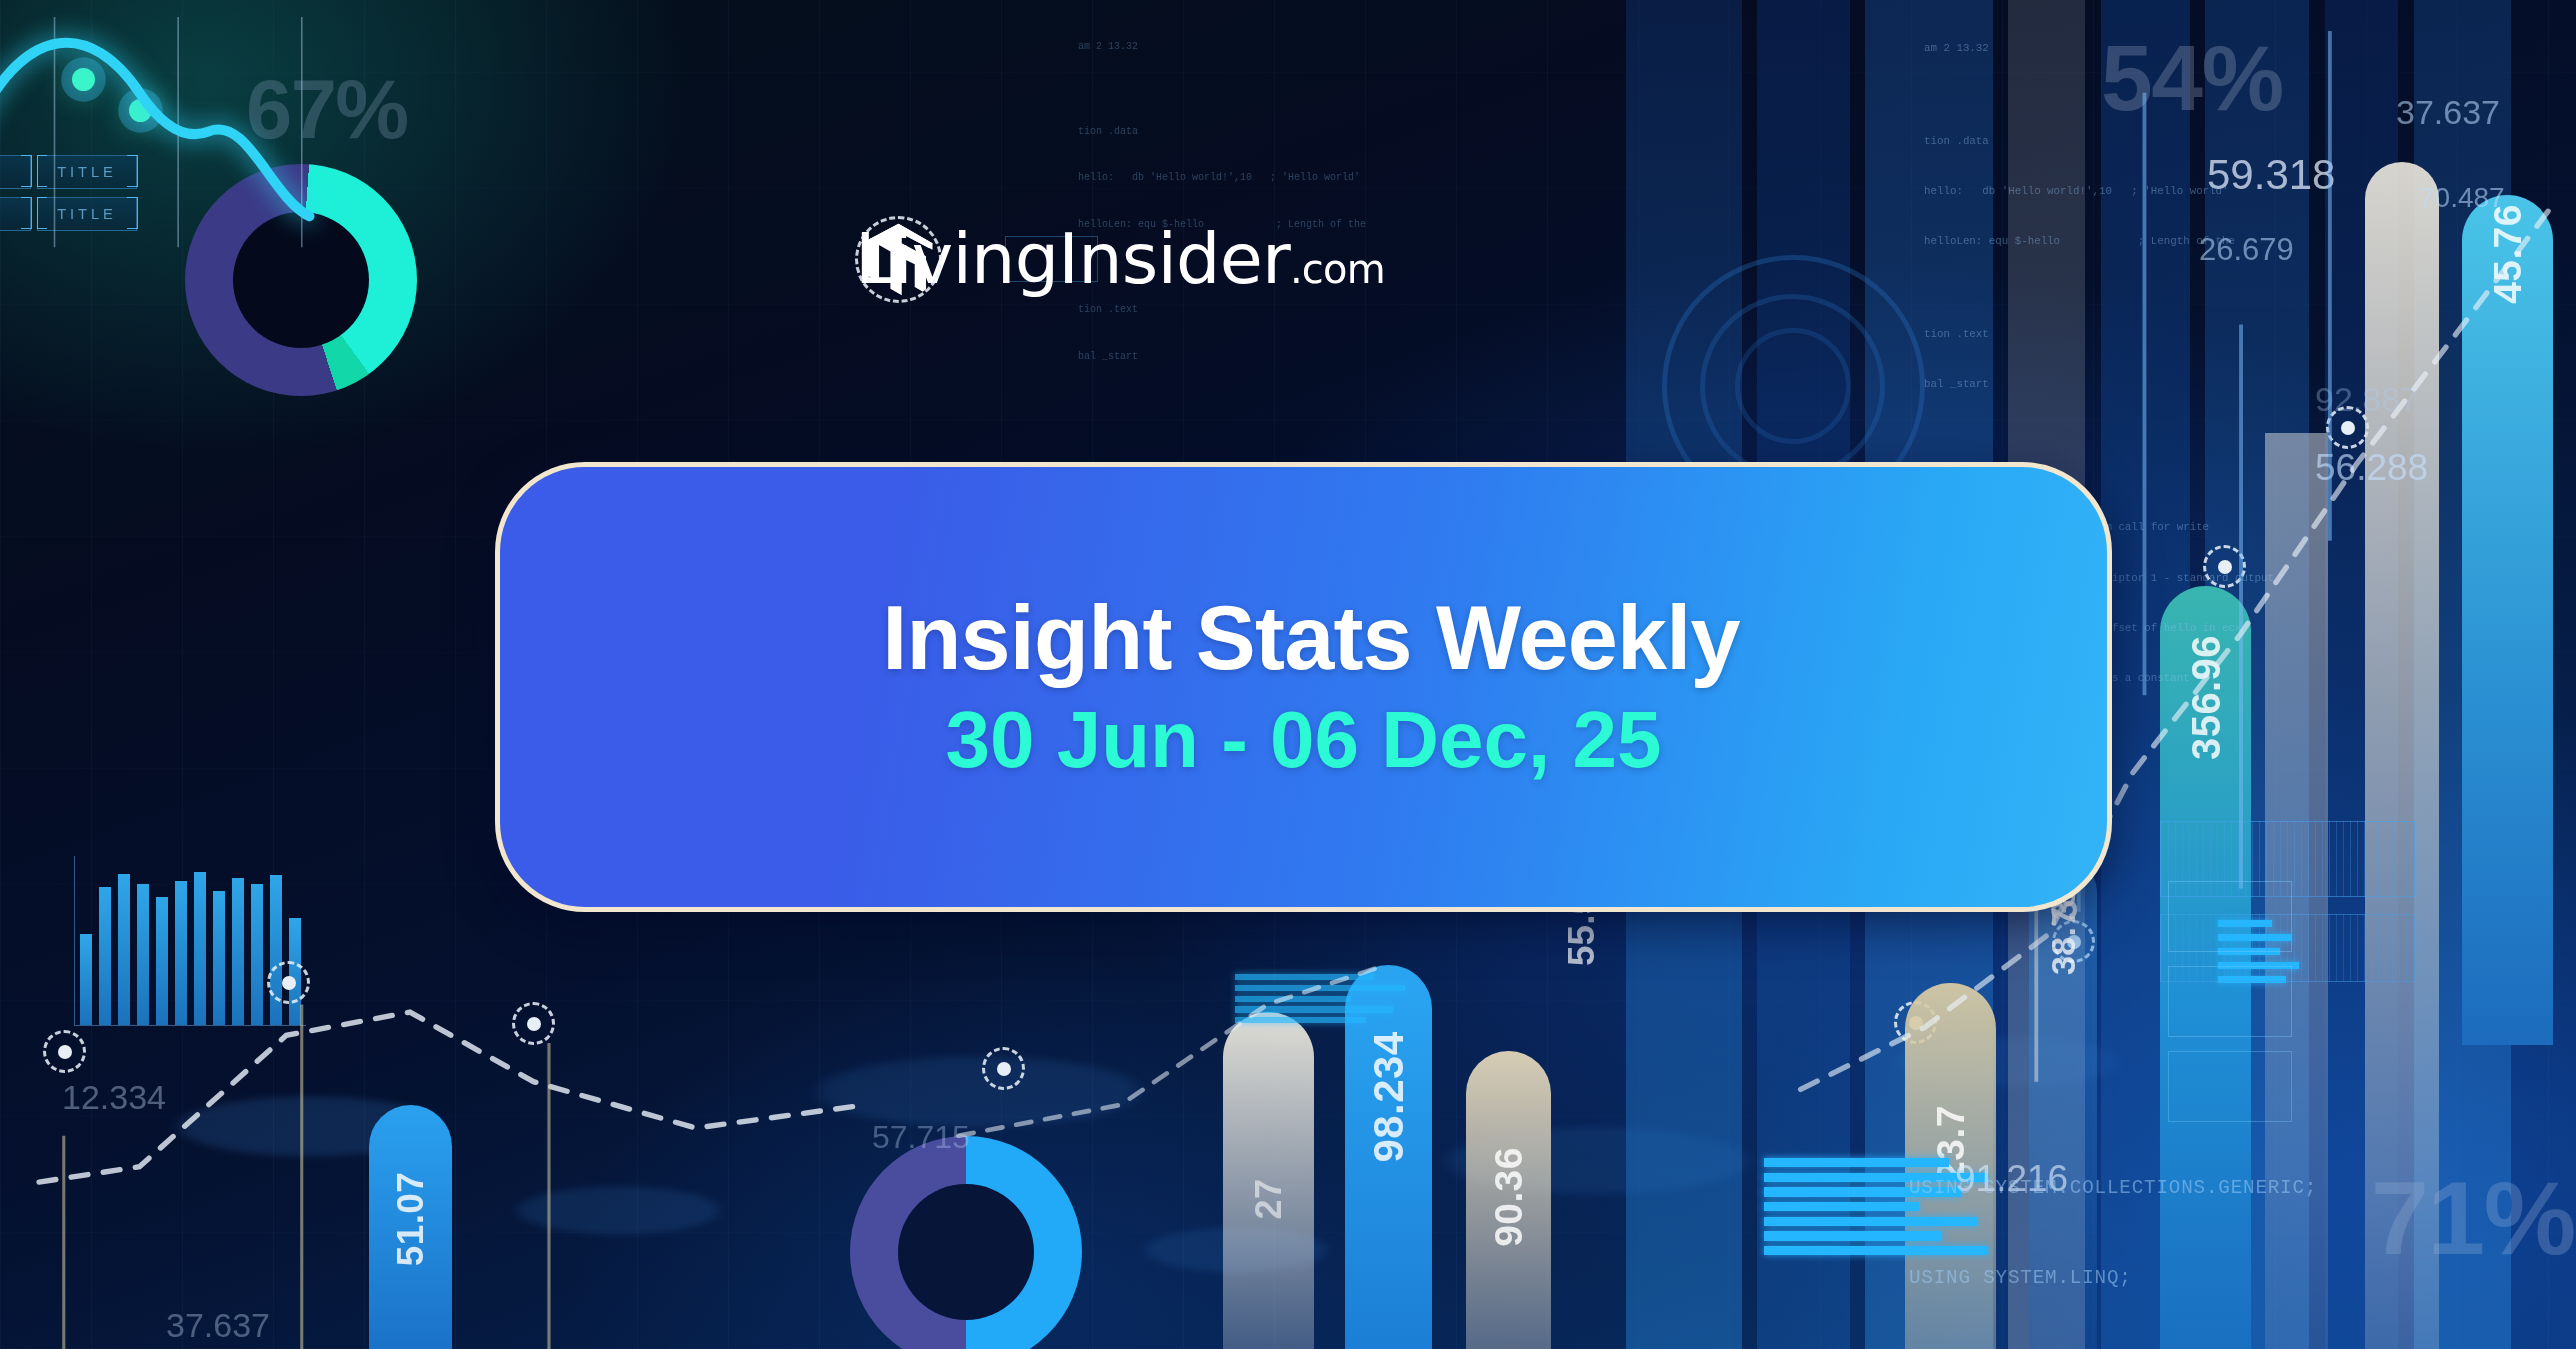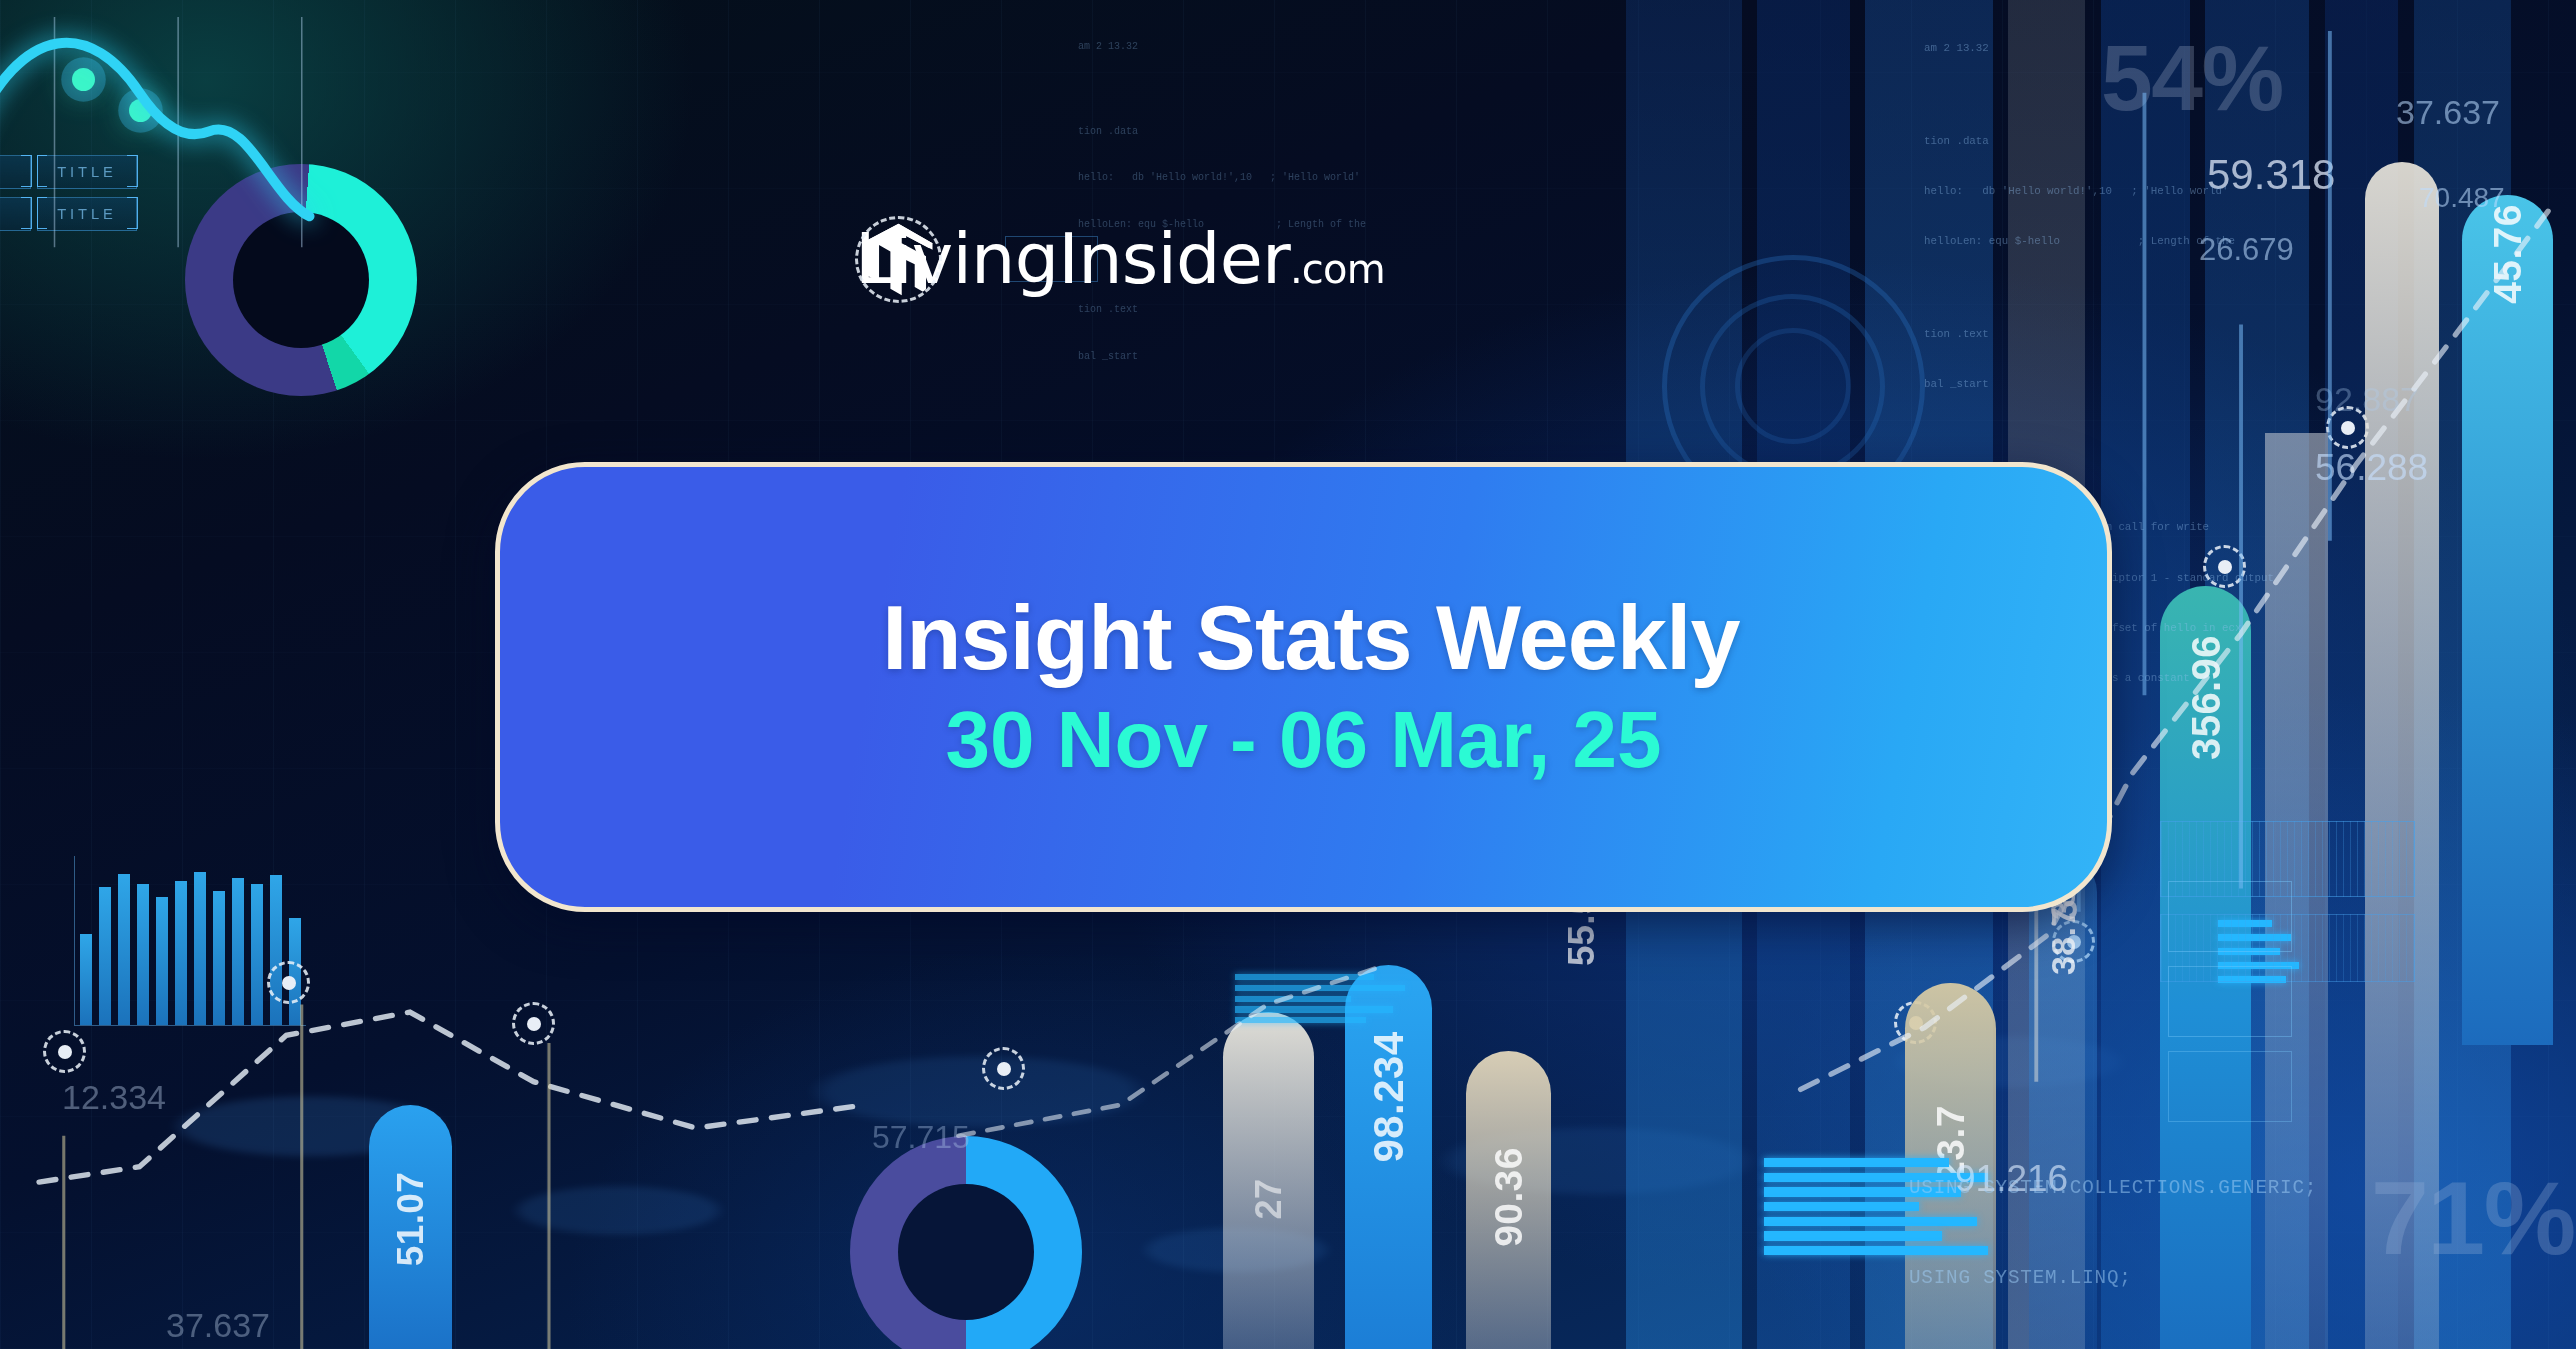--- a/index.html
+++ b/index.html
@@ -308,20 +308,21 @@
               background:repeating-linear-gradient(90deg, rgba(70,160,235,.22) 0 1.5px, transparent 1.5px 7px);"></div>
   <div style="position:absolute; left:1005px; top:236px; width:93px; height:46px;
               border:1.5px solid rgba(70,160,235,.40);"></div>
 
   <div style="position:absolute; left:2168px; top:881px; width:124px; height:278px;">
     <div style="position:absolute;left:0;top:0;  width:100%;height:71px;border:1.5px solid rgba(120,200,250,.45);"></div>
     <div style="position:absolute;left:0;top:85px;width:100%;height:71px;border:1.5px solid rgba(120,200,250,.40);"></div>
     <div style="position:absolute;left:0;top:170px;width:100%;height:71px;border:1.5px solid rgba(120,200,250,.35);"></div>
   </div>
 
+  <div class="pct" style="left:246px; top:62px; font-size:83px;">67%</div>
   <div class="pct" style="left:2101px; top:25px; font-size:93px; color:rgba(155,170,195,.30);">54%</div>
   <div class="pct" style="left:2371px; top:1159px; font-size:104px; color:rgba(150,175,215,.30);">71%</div>
 
   <div class="num" style="left:2396px; top:93px; font-size:34px;">37.637</div>
   <div class="num" style="left:2207px; top:151px; font-size:42px; color:rgba(230,240,255,.72);">59.318</div>
   <div class="num" style="left:2380px; top:182px; font-size:28px;margin-left:39px;">70.487</div>
   <div class="num" style="left:2199px; top:232px; font-size:31px;">26.679</div>
   <div class="num" style="left:2315px; top:447px; font-size:37px; color:rgba(200,225,255,.62);">56.288</div>
   <div class="num" style="left:2315px; top:380px; font-size:34px; color:rgba(175,205,240,.32);">92.887</div>
   <div class="num" style="left:1955px; top:1158px; font-size:37px; color:rgba(220,235,255,.62);">91.216</div>
@@ -378,17 +379,17 @@
       <path d="M50 6 L92 30 L92 38 L54 18 L54 30 L84 46 L84 92 L70 84 L70 56 L54 48 L54 94 L40 86 L40 40 L26 32 L26 78 L12 70 L12 26 Z" fill="#ffffff"></path>
       <path d="M50 6 L12 26 L16 34 L50 16 L88 36 L92 30 Z" fill="#ffffff"></path>
     </svg>
     <div class="word">
       <span class="light">Living</span><span class="bold">Insider</span><span class="dotcom">.com</span>
     </div>
   </div>
 
   <div id="card">
     <div class="ttl">Insight Stats Weekly</div>
-    <div class="sub">30 Nov - 06 Mar, 25</div>
+    <div class="sub">30 Jun - 06 Dec, 25</div>
   </div>
 
 </div>
 
 
 </body></html>

